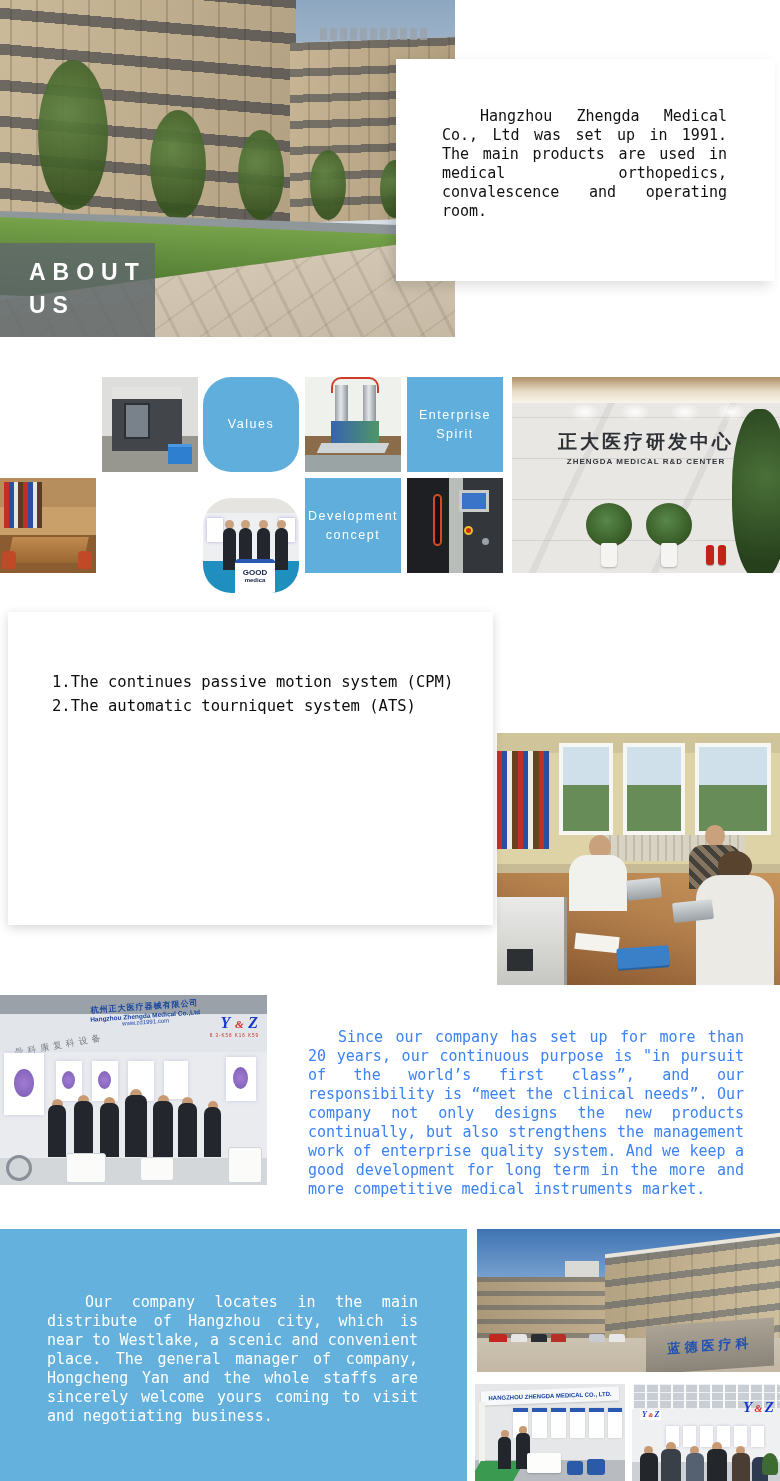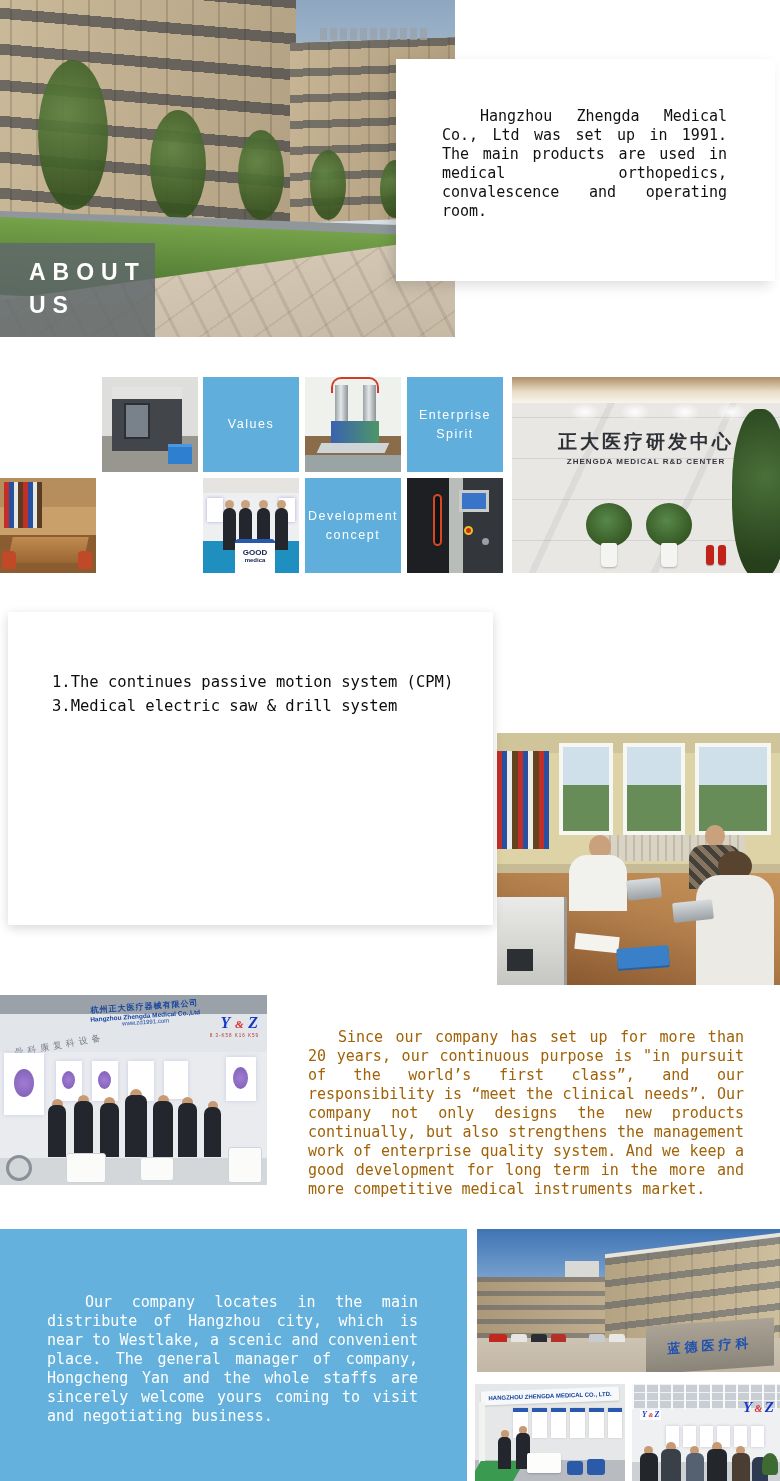--- a/index.html
+++ b/index.html
@@ -34,41 +34,41 @@
     color:#fff; padding:13px 0 0 29px; font-size:23px; font-weight:bold; letter-spacing:7px; line-height:33px; }
 
   .intro-card { left:396px; top:59px; width:379px; height:222px; background:#fff;
     box-shadow:-5px 5px 12px rgba(0,0,0,.13); }
   .intro-card p { margin:48px 48px 0 46px; font:15px/19px "DejaVu Sans Mono", monospace;
     color:#101010; text-align:justify; text-indent:38px; }
 
   
   .tile { position:absolute; width:96px; height:95px; overflow:hidden; }
   .t-r1 { top:377px; } .t-r2 { top:478px; }
-  .t-c1 { left:0; } .t-c2 { left:102px; } .t-c3 { left:203px; } .t-c4 { left:305px; } .t-c5 { left:407px; }
+  .t-c1 { left:0; } .t-c2 { left:102px; } .t-c3 { left:203px;border-radius:28px; } .t-c4 { left:305px; } .t-c5 { left:407px; }
   .tile.blue { background:#5FAEDB; color:#fff; display:flex; align-items:center; justify-content:center;
     text-align:center; font:12.5px/19px "Liberation Sans", sans-serif; letter-spacing:1.5px; padding:0 4px; cursor:default; }
 
   .ph-cnc { background:linear-gradient(180deg,#dededc 0 62%,#97978f 62% 100%); }
   .ph-cnc .m-body { left:10px; top:10px; width:70px; height:64px; background:linear-gradient(180deg,#e3e3e1 0 18%,#42464b 18%); }
   .ph-cnc .m-win { left:22px; top:26px; width:26px; height:36px; background:#79828a; border:2px solid #2c2f33; }
   .ph-cnc .m-cart { right:6px; bottom:8px; width:24px; height:20px; background:#2f7fd0; border-top:3px solid #4b98e0; }
   .ph-weld { background:linear-gradient(180deg,#eef1ec 0 62%,#8a6b4a 62% 82%,#9aa4a4 82%); }
   .ph-weld .cyl1, .ph-weld .cyl2 { top:8px; width:13px; height:38px; background:linear-gradient(90deg,#9aa0a6,#e4e8ea 45%,#8c9298); }
   .ph-weld .cyl1 { left:30px; } .ph-weld .cyl2 { left:58px; }
   .ph-weld .tube { left:26px; top:0; width:48px; height:16px; border:2px solid #d03a28; border-bottom:none; border-radius:10px 10px 0 0; }
   .ph-weld .head { left:26px; top:44px; width:48px; height:22px; background:linear-gradient(90deg,#3a62b0,#4d9668); }
   .ph-weld .plate { left:14px; top:66px; width:68px; height:10px; background:#cfd4d6; transform:skewX(-25deg); }
   .ph-office-s { background:linear-gradient(180deg,#b68d5c 0 30%,#c9a06a 30% 60%,#8a5c30 60%); }
   .ph-office-s .shelf { left:4px; top:4px; width:38px; height:46px; background:#5a3c22;
     background-image:repeating-linear-gradient(90deg,#c03028 0 5px,#2850a0 5px 10px,#e6e6e2 10px 14px,#5a3c22 14px 19px); background-size:100% 12px; background-repeat:repeat-y; }
   .ph-office-s .tbl { left:10px; bottom:10px; width:76px; height:26px; background:linear-gradient(180deg,#c08a50,#9a6632); transform:skewX(-12deg); }
   .ph-office-s .ch1,.ph-office-s .ch2 { bottom:4px; width:14px; height:18px; background:#c04a28; border-radius:4px 4px 0 0; }
   .ph-office-s .ch1 { left:2px; } .ph-office-s .ch2 { right:4px; }
-  .ph-booth-s { background:linear-gradient(180deg,#e6e4e0 0 16%,#edeff1 16% 66%,#1f8fbf 66%); }
+  .ph-booth-s { background:linear-gradient(180deg,#e6e4e0 0 16%,#edeff1 16% 66%,#1f8fbf 66%);margin-top:20px; }
   .ph-booth-s .poster { top:20px; width:16px; height:24px; background:#fff; box-shadow:0 0 3px rgba(160,150,220,.8); }
   .ph-booth-s .person { top:30px; width:13px; height:42px; background:#23262c; border-radius:6px 6px 0 0; }
   .ph-booth-s .head { top:22px; width:9px; height:9px; border-radius:50%; background:#caa27e; }
   .ph-booth-s .podium { left:32px; bottom:0; width:40px; height:34px; background:#fff; border-radius:4px 4px 0 0; border-top:4px solid #2858b0; text-align:center; }
   .ph-booth-s .podium .g1 { display:block; margin-top:6px; font:bold 8px/8px "Liberation Sans",sans-serif; color:#12224c; letter-spacing:0; }
   .ph-booth-s .podium .g2 { display:block; font:bold 6px/7px "Liberation Sans",sans-serif; color:#12224c; }
   .ph-ctrl { background:linear-gradient(90deg,#1d1f23 0 44%,#b9bdb9 44% 58%,#33373c 58%); }
   .ph-ctrl .handle { left:26px; top:16px; width:9px; height:52px; background:#101216; border:2px solid #d84820; border-radius:6px; }
   .ph-ctrl .screen { right:14px; top:12px; width:30px; height:22px; background:#3a74c8; border:3px solid #caccc8; }
   .ph-ctrl .btn-red { right:30px; top:48px; width:9px; height:9px; border-radius:50%; background:#d02818; border:2px solid #e8c020; }
@@ -127,21 +127,21 @@
   .ex-callig { left:14px; top:44px; font-size:9px; color:#7a8088; letter-spacing:4px; transform:rotate(-10deg); font-family:"DejaVu Sans",sans-serif; }
   .ex-lbx { background:#fff; box-shadow:0 0 4px rgba(200,200,230,.9); }
   .ex-blob { border-radius:50%; background:radial-gradient(circle,#8a5ac8,#5a36a0); opacity:.8; }
   .ex-person { bottom:28px; border-radius:7px 7px 0 0; background:#23262c; }
   .ex-head { border-radius:50%; background:#c89a74; }
   .ex-dev { background:#fbfbfa; border:1px solid #cfd4d8; border-radius:3px; }
   .ex-wheel { border:3px solid #8a9098; border-radius:50%; background:rgba(0,0,0,0); }
 
   
   .history-text { left:308px; top:1028px; width:436px; font:15px/19px "DejaVu Sans Mono", monospace;
-    color:#a16207; text-align:justify; text-indent:30px; }
+    color:#3b82f6; text-align:justify; text-indent:30px; }
 
   
   .blue-panel { left:0; top:1229px; width:467px; height:252px; background:#63B1DC; }
   .blue-panel p { margin:64px 49px 0 47px; font:15px/19px "DejaVu Sans Mono", monospace; color:#fff; text-align:justify; text-indent:38px; }
 
   .factory-photo { left:477px; top:1229px; width:303px; height:143px; overflow:hidden;
     background:linear-gradient(180deg,#3f74b4 0,#88aed6 45%,#c3d8ec 62%,#c9bfae 62%); }
   .fa-main { right:-10px; top:14px; width:185px; height:120px; transform:skewY(-7deg); border-top:4px solid #e9e5da;
     background:
       repeating-linear-gradient(180deg, rgba(60,72,90,.45) 0 7px, rgba(0,0,0,0) 7px 22px),
@@ -273,21 +273,21 @@
     <span class="abs rd-pot" style="left:89px;"></span>
     <span class="abs rd-pot" style="left:149px;"></span>
     <span class="abs rd-ext" style="right:66px;"></span>
     <span class="abs rd-ext" style="right:54px;"></span>
     <span class="abs rd-bamboo"></span>
   </div>
 
   <div class="abs products-card">
     <div class="inner">
       <div>1.The continues passive motion system (CPM)</div>
-      <div>3.Medical electric saw &amp; drill system</div>
+      <div>2.The automatic tourniquet system (ATS)</div>
     </div>
   </div>
 
   <div class="abs office-photo">
     <span class="abs of-window" style="left:62px;width:54px;"></span>
     <span class="abs of-window" style="left:126px;width:62px;"></span>
     <span class="abs of-window" style="left:198px;width:76px;"></span>
     <span class="abs of-shelf"></span>
     <span class="abs of-radiator"></span>
     <span class="abs of-desk"></span>

